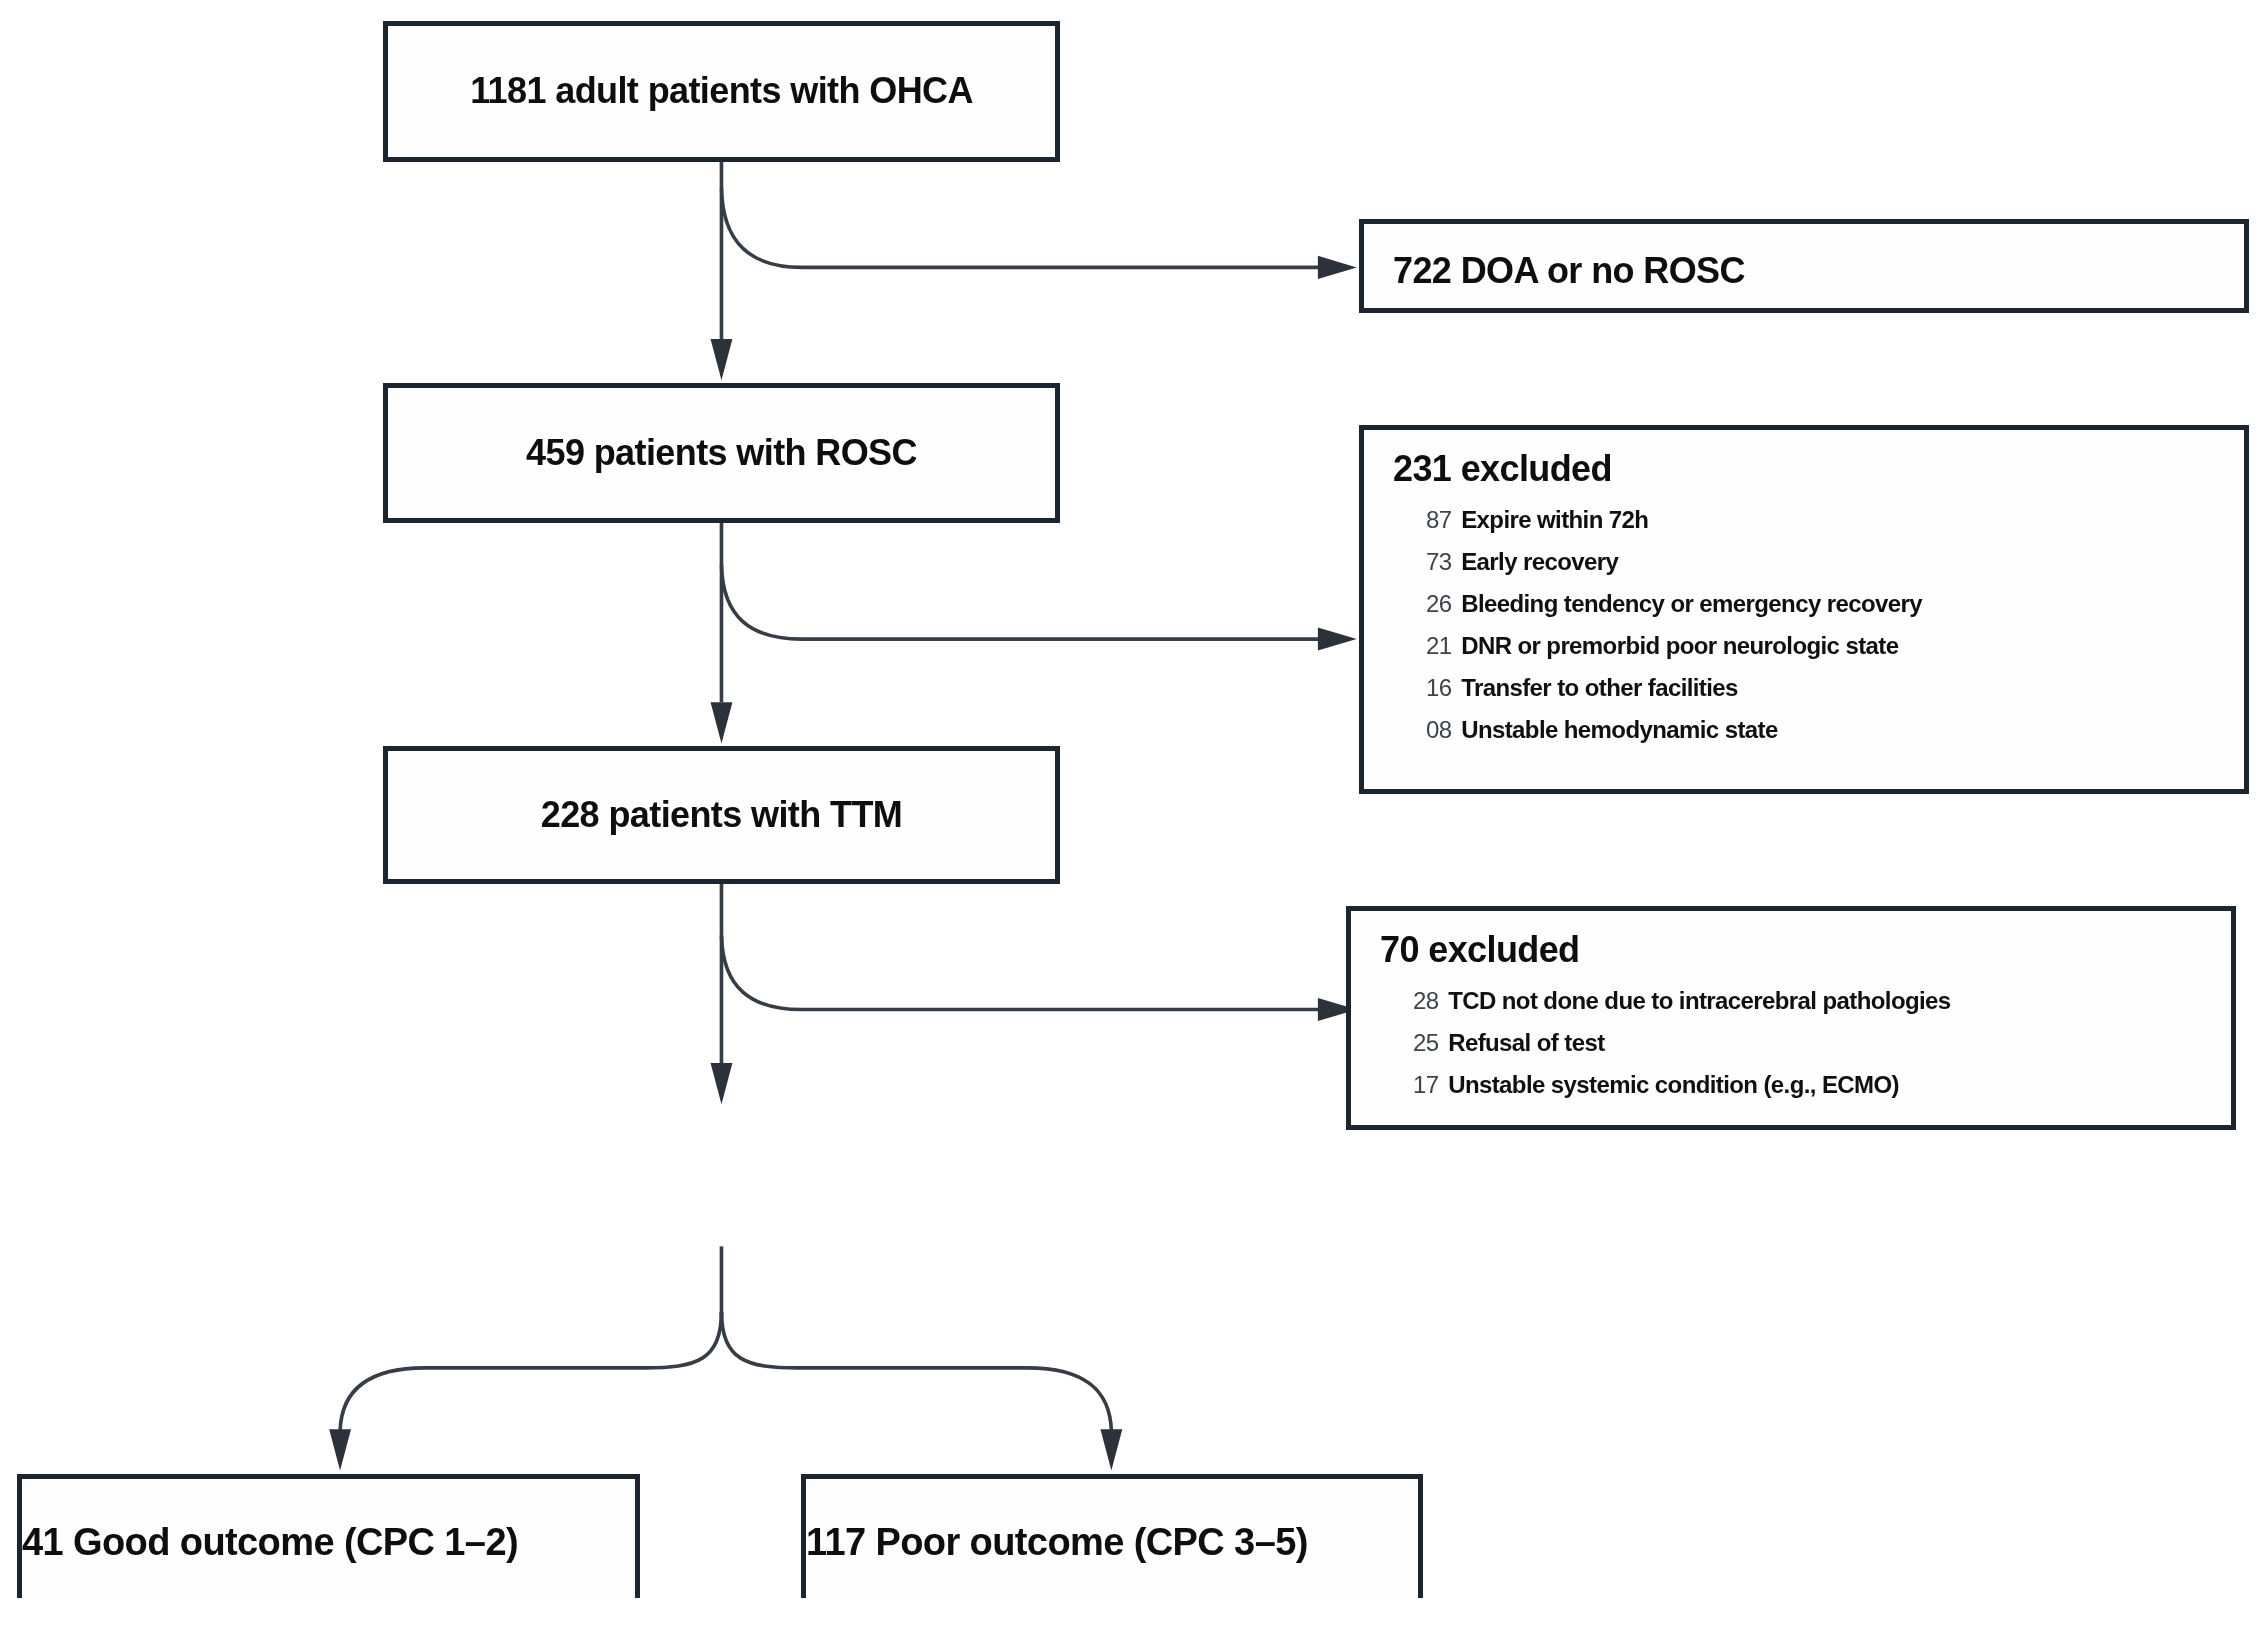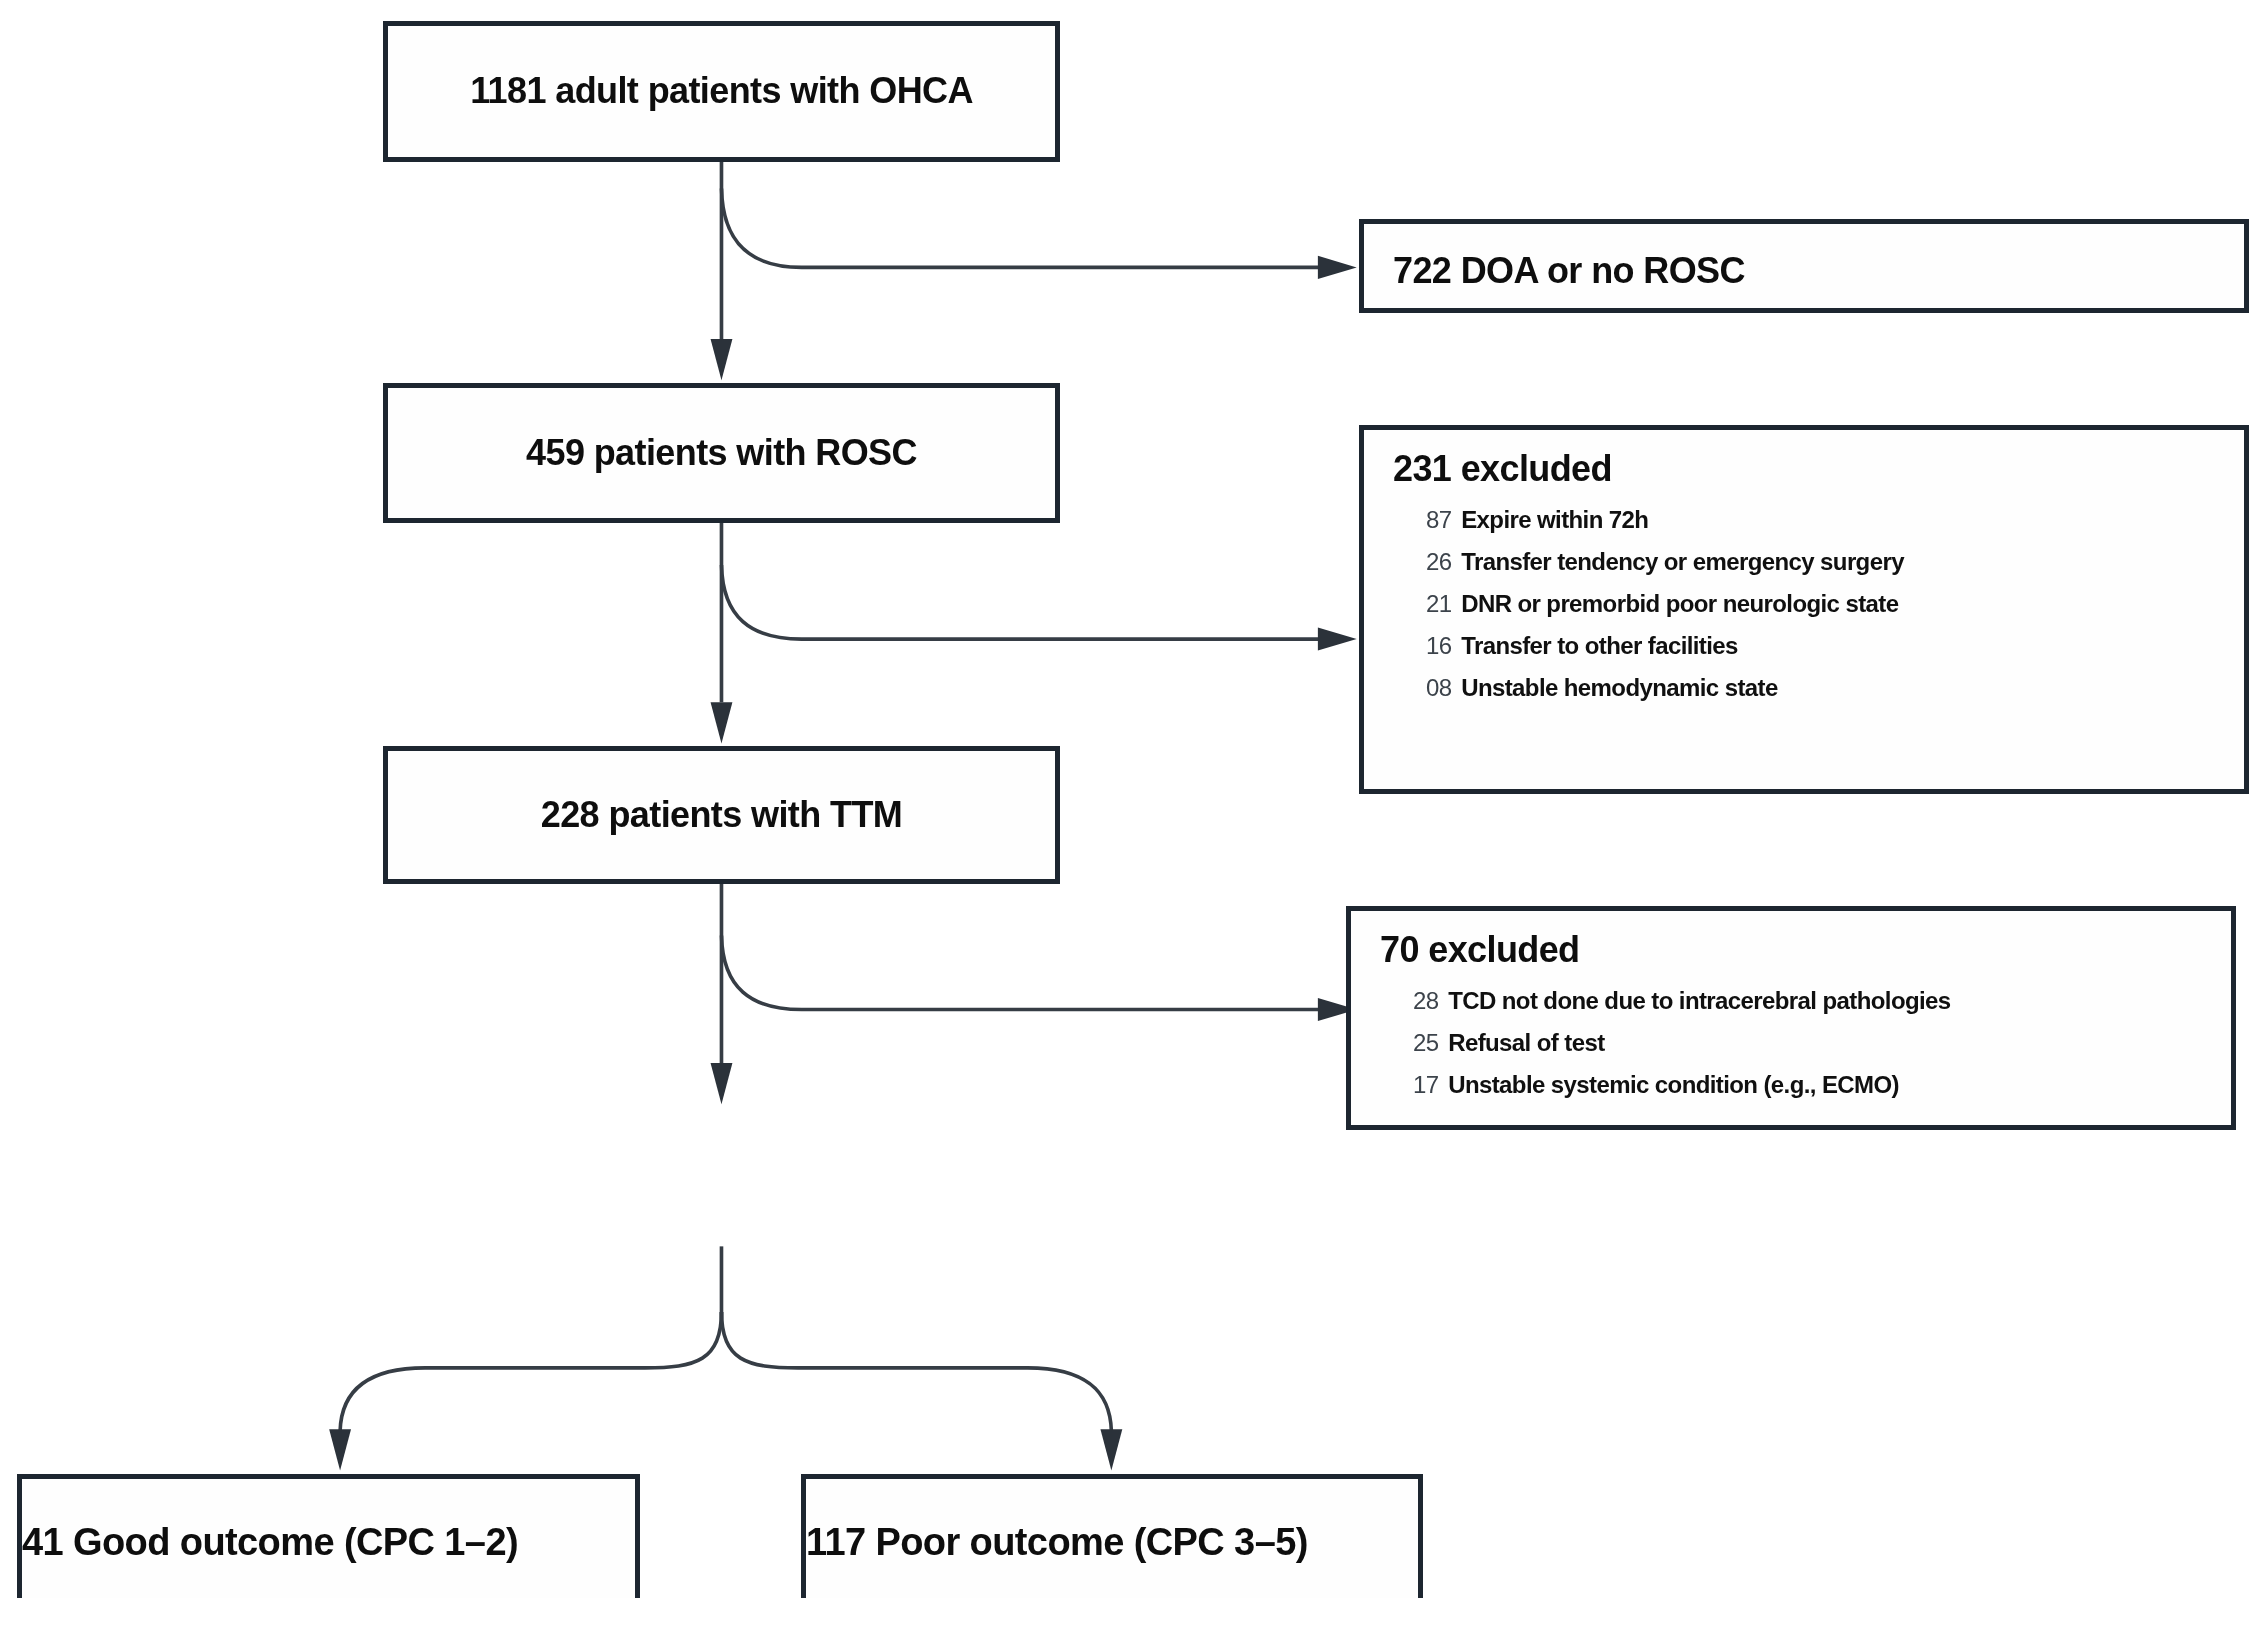--- a/index.html
+++ b/index.html
@@ -133,21 +133,24 @@
   <div id="side-box-0" class="box side-box center-title">
     <p class="side-title">722 DOA or no ROSC</p>
   </div>
 
   <div id="side-box-1" class="box side-box">
     <p class="side-title">231 excluded</p>
     <div class="excl-item">
       <span class="num">87</span><span class="reason">Expire within 72h</span>
     </div>
     <div class="excl-item">
-      <span class="num">26</span><span class="reason">Transfer tendency or emergency surgery</span>
+      <span class="num">73</span><span class="reason">Early recovery</span>
+    </div>
+    <div class="excl-item">
+      <span class="num">26</span><span class="reason">Bleeding tendency or emergency recovery</span>
     </div>
     <div class="excl-item">
       <span class="num">21</span><span class="reason">DNR or premorbid poor neurologic state</span>
     </div>
     <div class="excl-item">
       <span class="num">16</span><span class="reason">Transfer to other facilities</span>
     </div>
     <div class="excl-item">
       <span class="num">08</span><span class="reason">Unstable hemodynamic state</span>
     </div>

